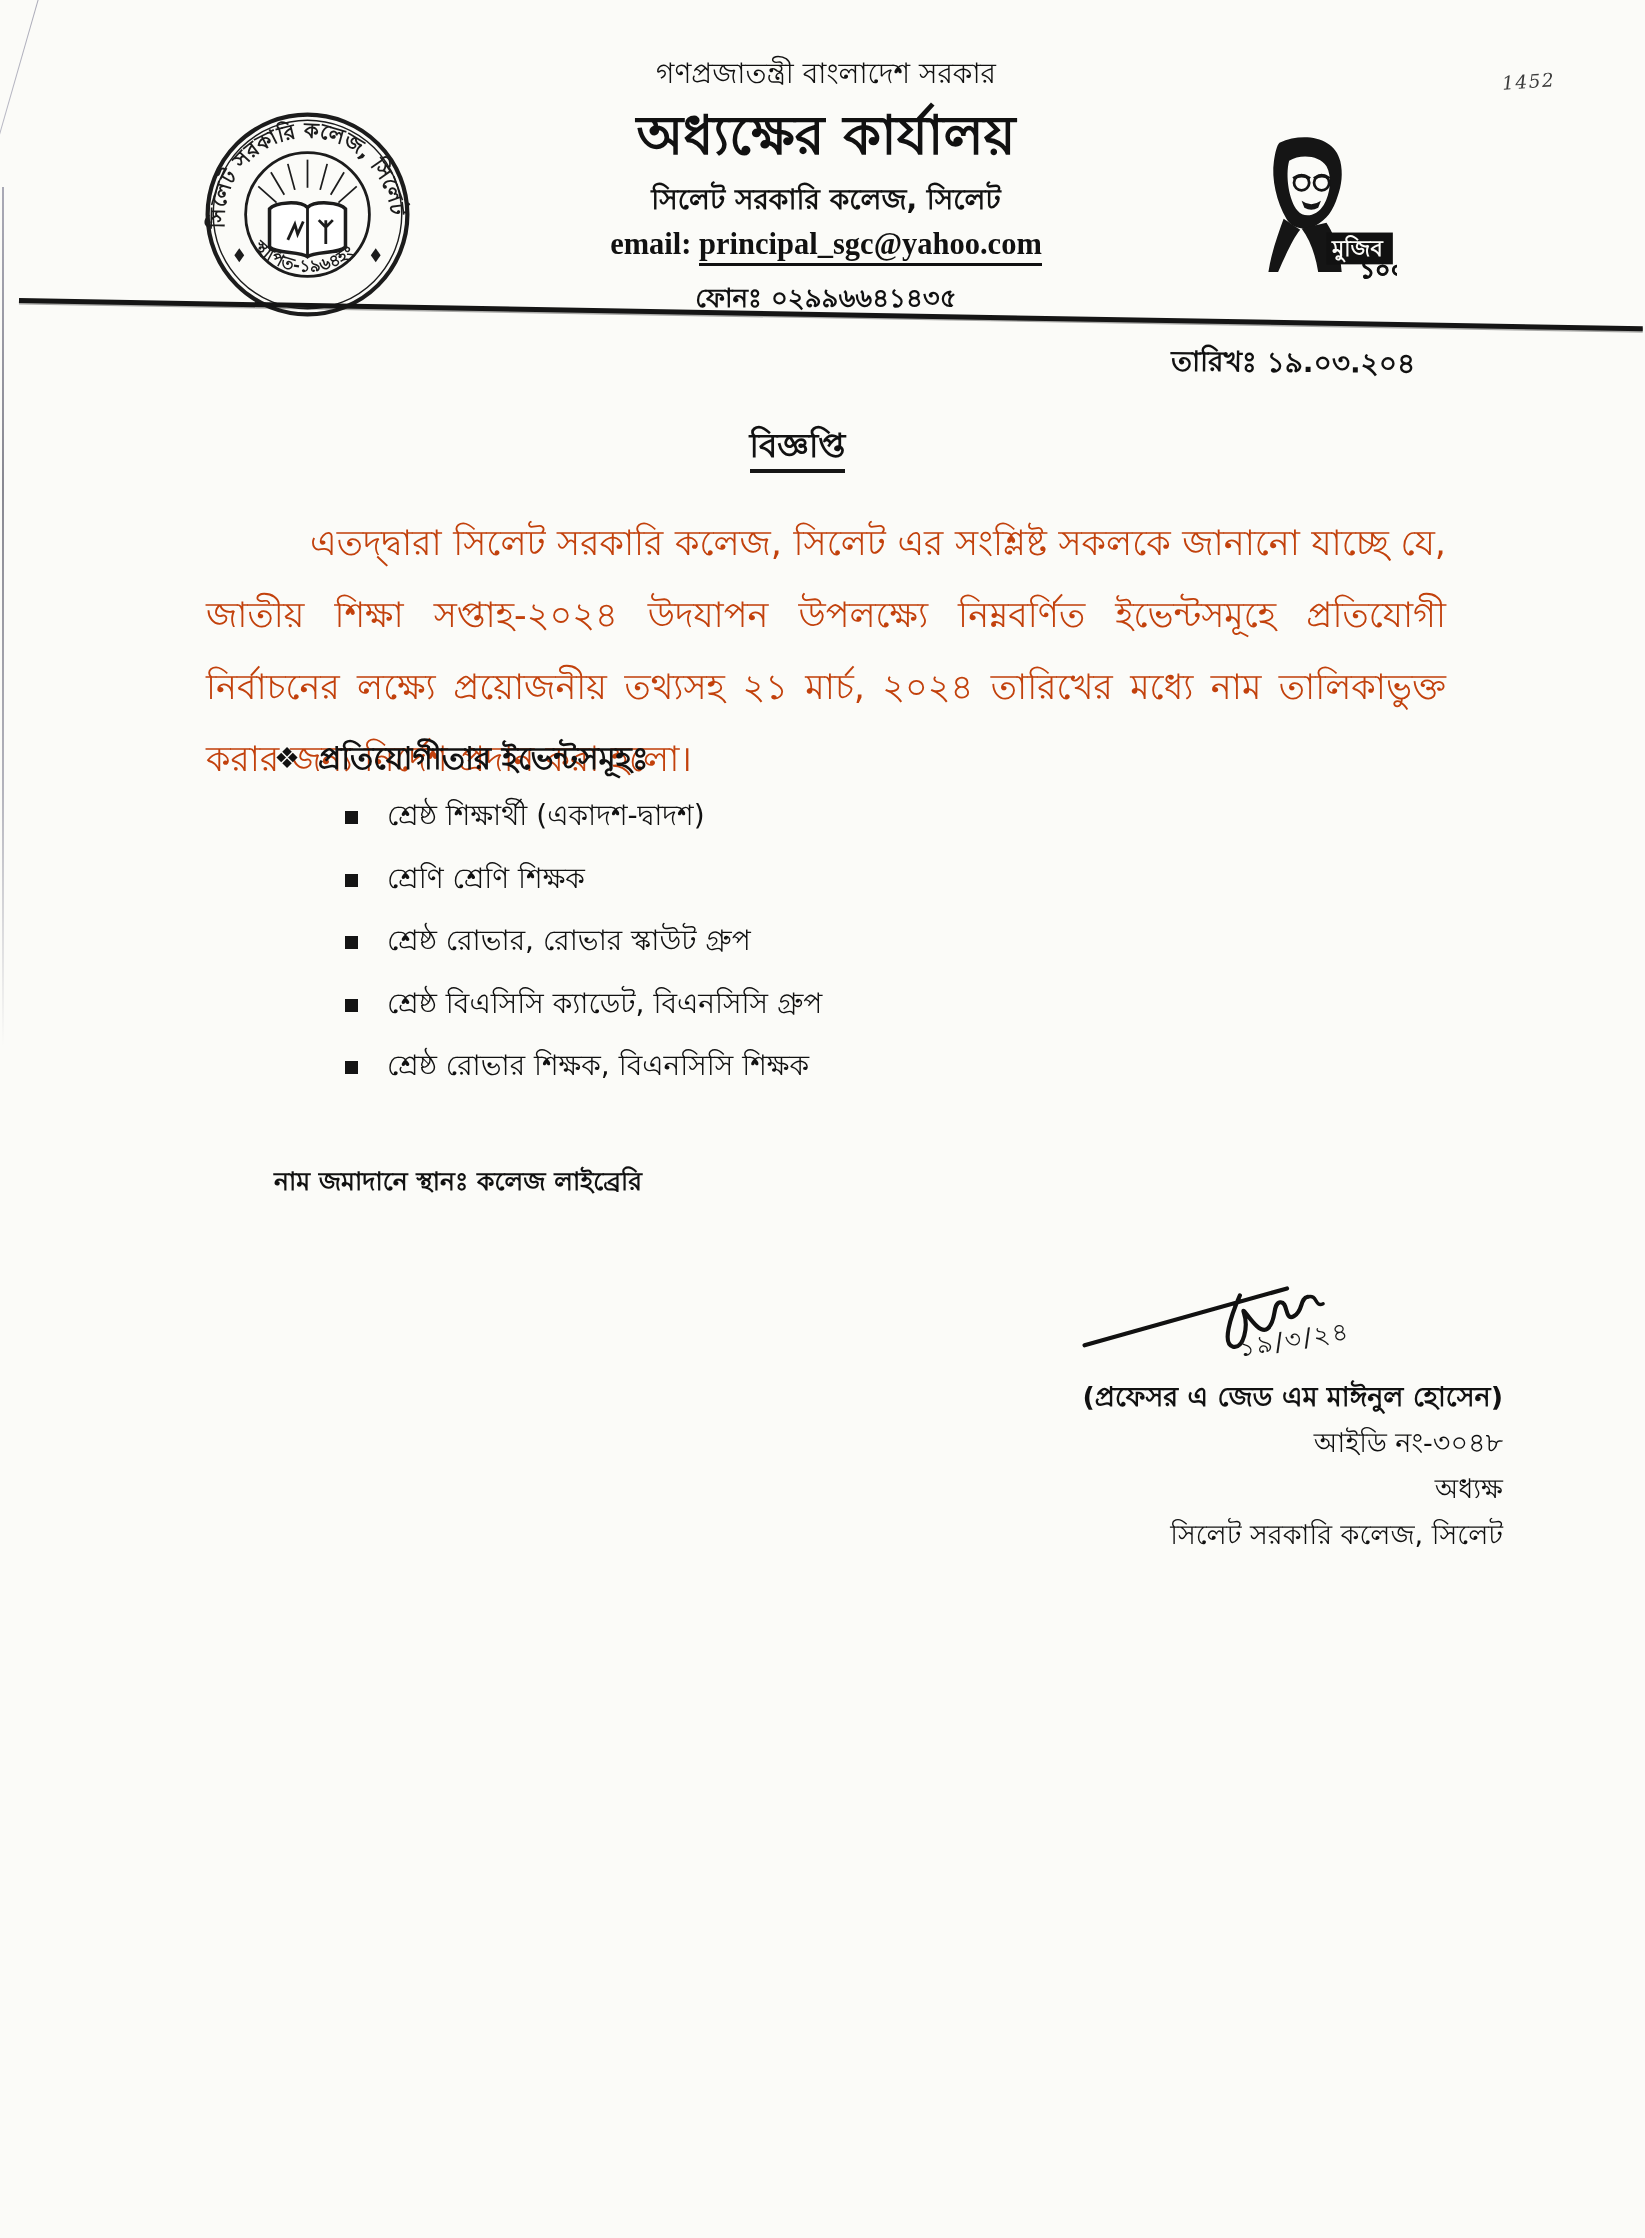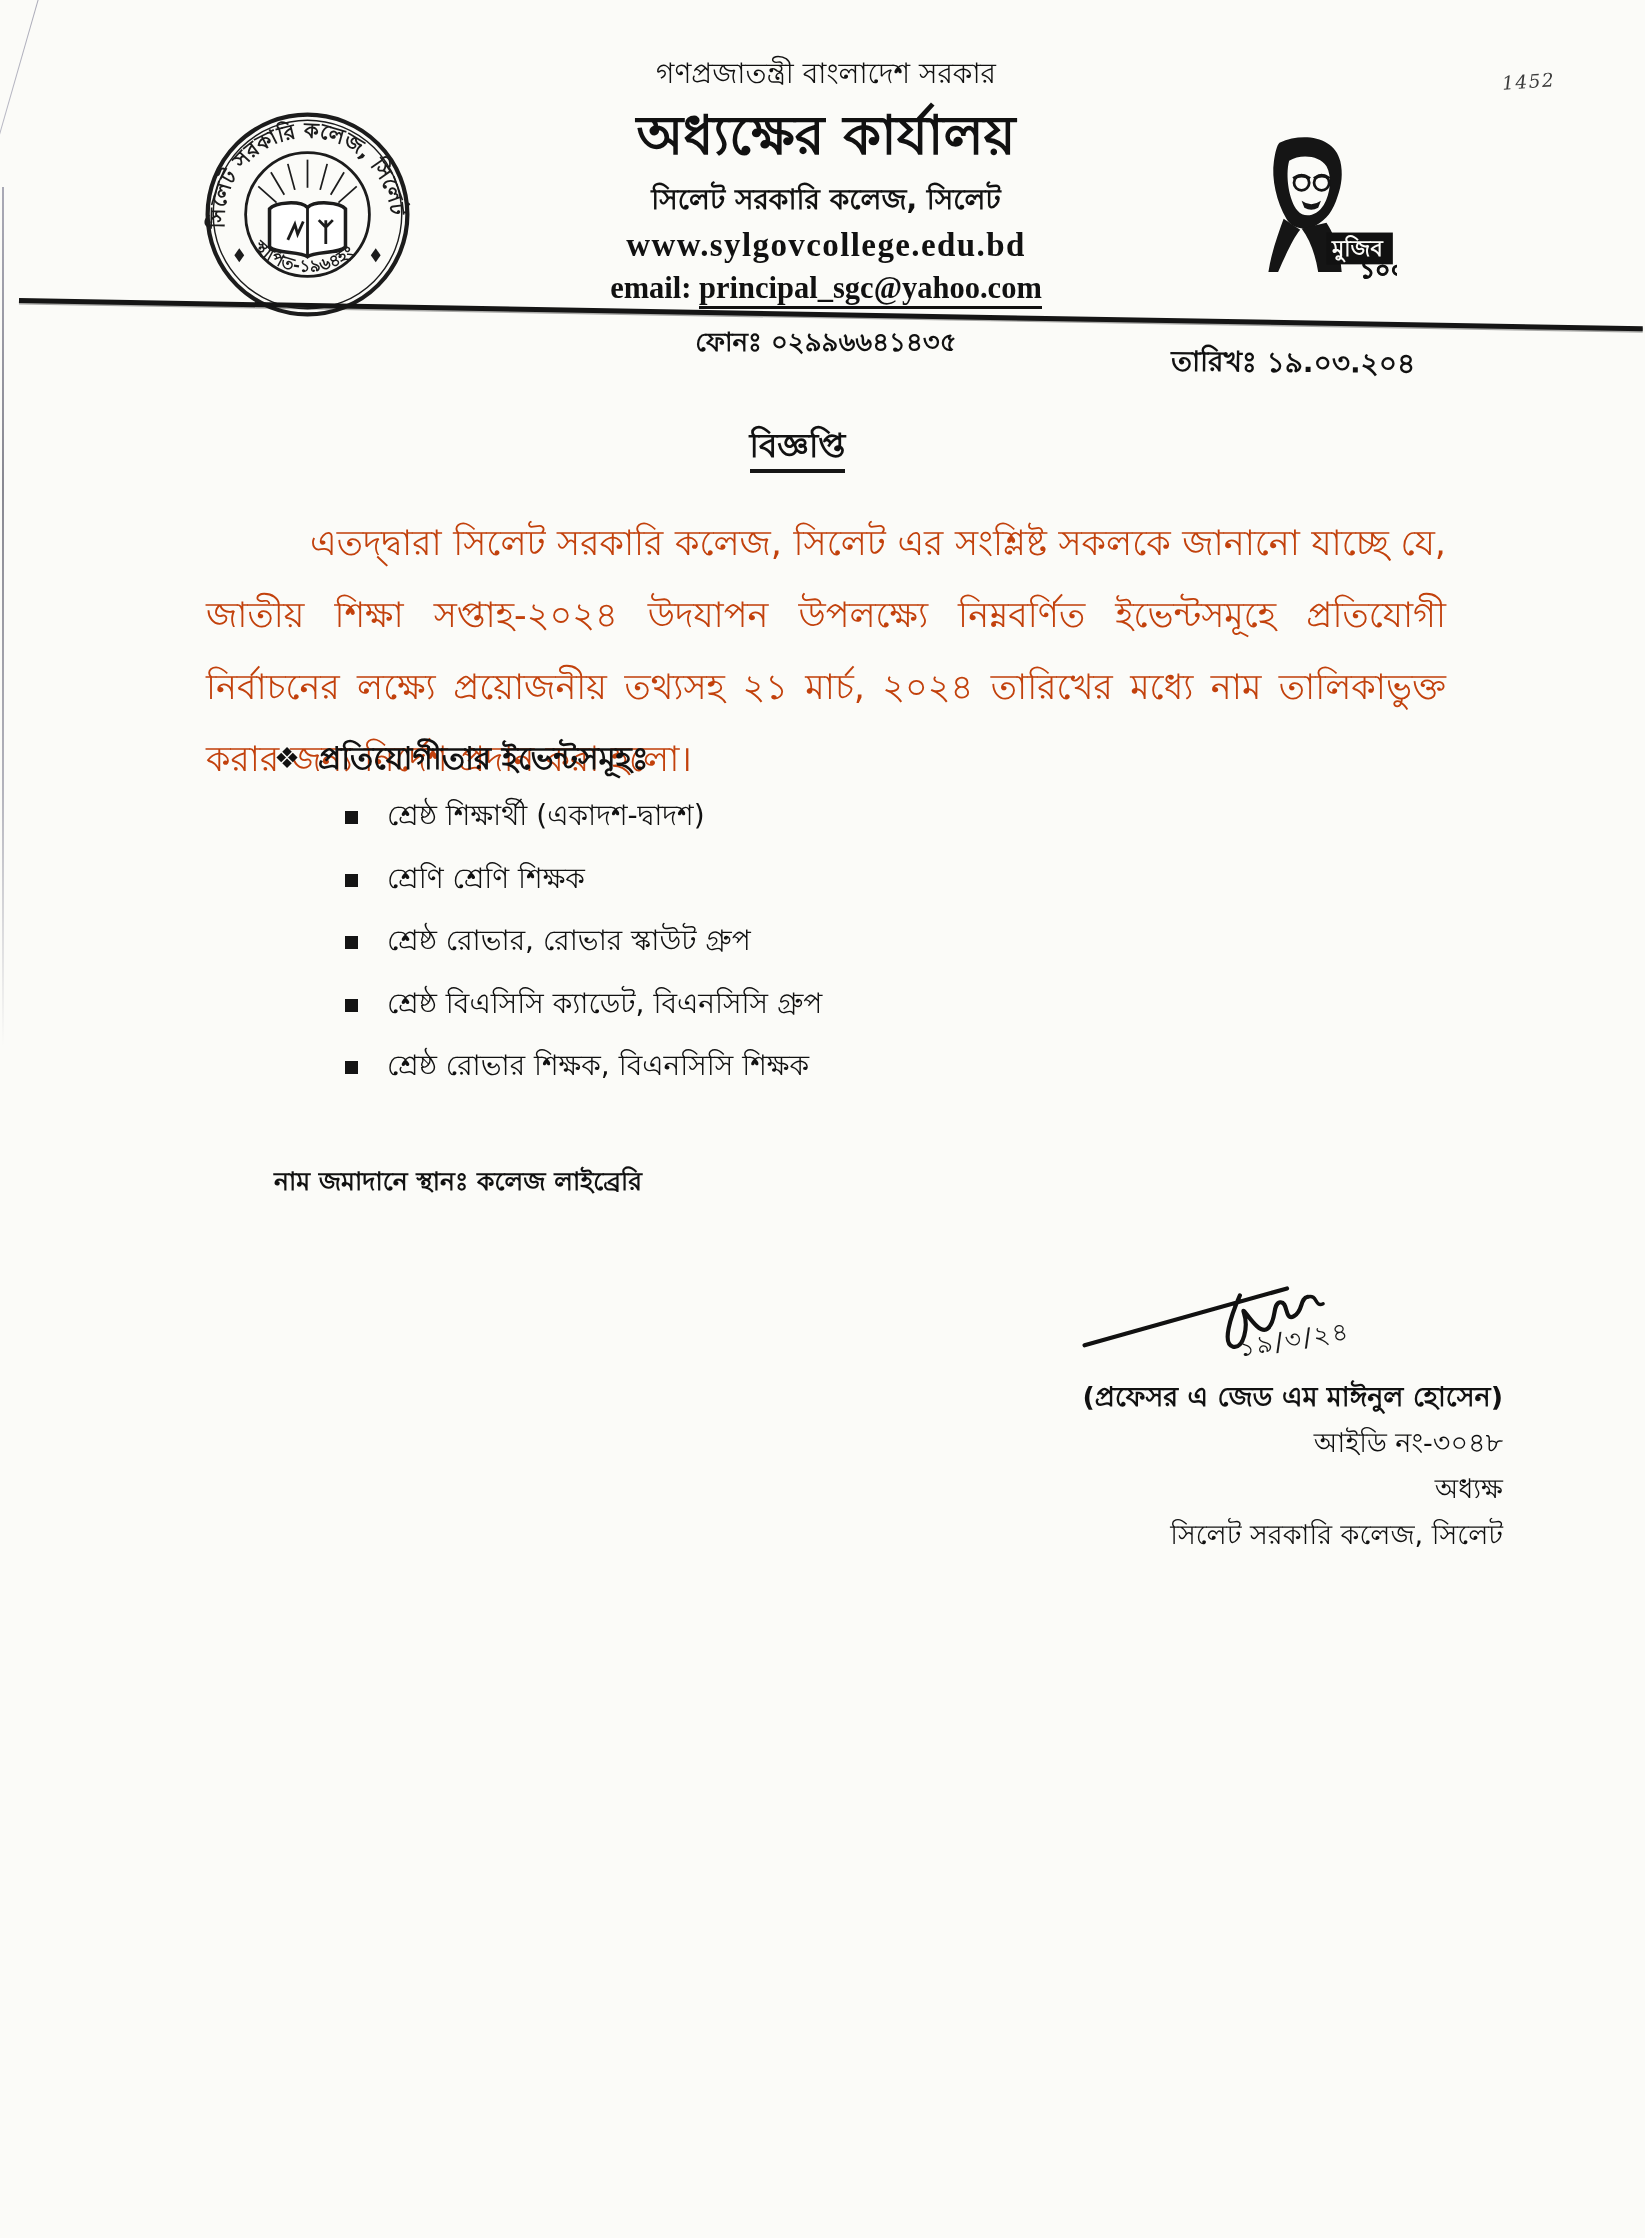--- a/index.html
+++ b/index.html
@@ -149,21 +149,20 @@
         <path d="M 122,186 l 10,-22 4,14 8,-18" fill="none" stroke="#1c1c1c" stroke-width="4"></path>
         <path d="M 176,158 l 0,34 M 176,168 l -10,-10 M 176,168 l 10,-10" fill="none" stroke="#1c1c1c" stroke-width="4"></path>
       </g>
     </svg>
   </div>
 
   <div class="header-center">
     <div class="h-gov">গণপ্রজাতন্ত্রী বাংলাদেশ সরকার</div>
     <div class="h-office">অধ্যক্ষের কার্যালয়</div>
     <div class="h-college">সিলেট সরকারি কলেজ, সিলেট</div>
-    <div class="h-web">www.sylgovcollege.edu.bd</div>
     <div class="h-email"><span>email:</span> <span class="u">principal_sgc@yahoo.com</span></div>
     <div class="h-phone">ফোনঃ ০২৯৯৬৬৪১৪৩৫</div>
   </div>
 
   <div class="mujib">
     <svg viewBox="0 0 230 225" width="159" height="156">
       <g>
         <path d="M 60,18 C 95,2 140,10 148,45 C 152,62 150,80 144,96 C 138,116 128,130 112,138 C 96,146 78,142 70,128 C 56,104 48,70 52,44 C 54,32 56,22 60,18 Z" fill="#151515"></path>
         <path d="M 74,44 C 90,34 118,36 128,52 C 136,66 134,92 124,108 C 114,124 96,128 86,116 C 74,102 68,66 74,44 Z" fill="#fbfbf8"></path>
         <path d="M 80,70 q 12,-8 24,0 M 110,70 q 12,-8 22,0" stroke="#151515" stroke-width="5" fill="none"></path>

